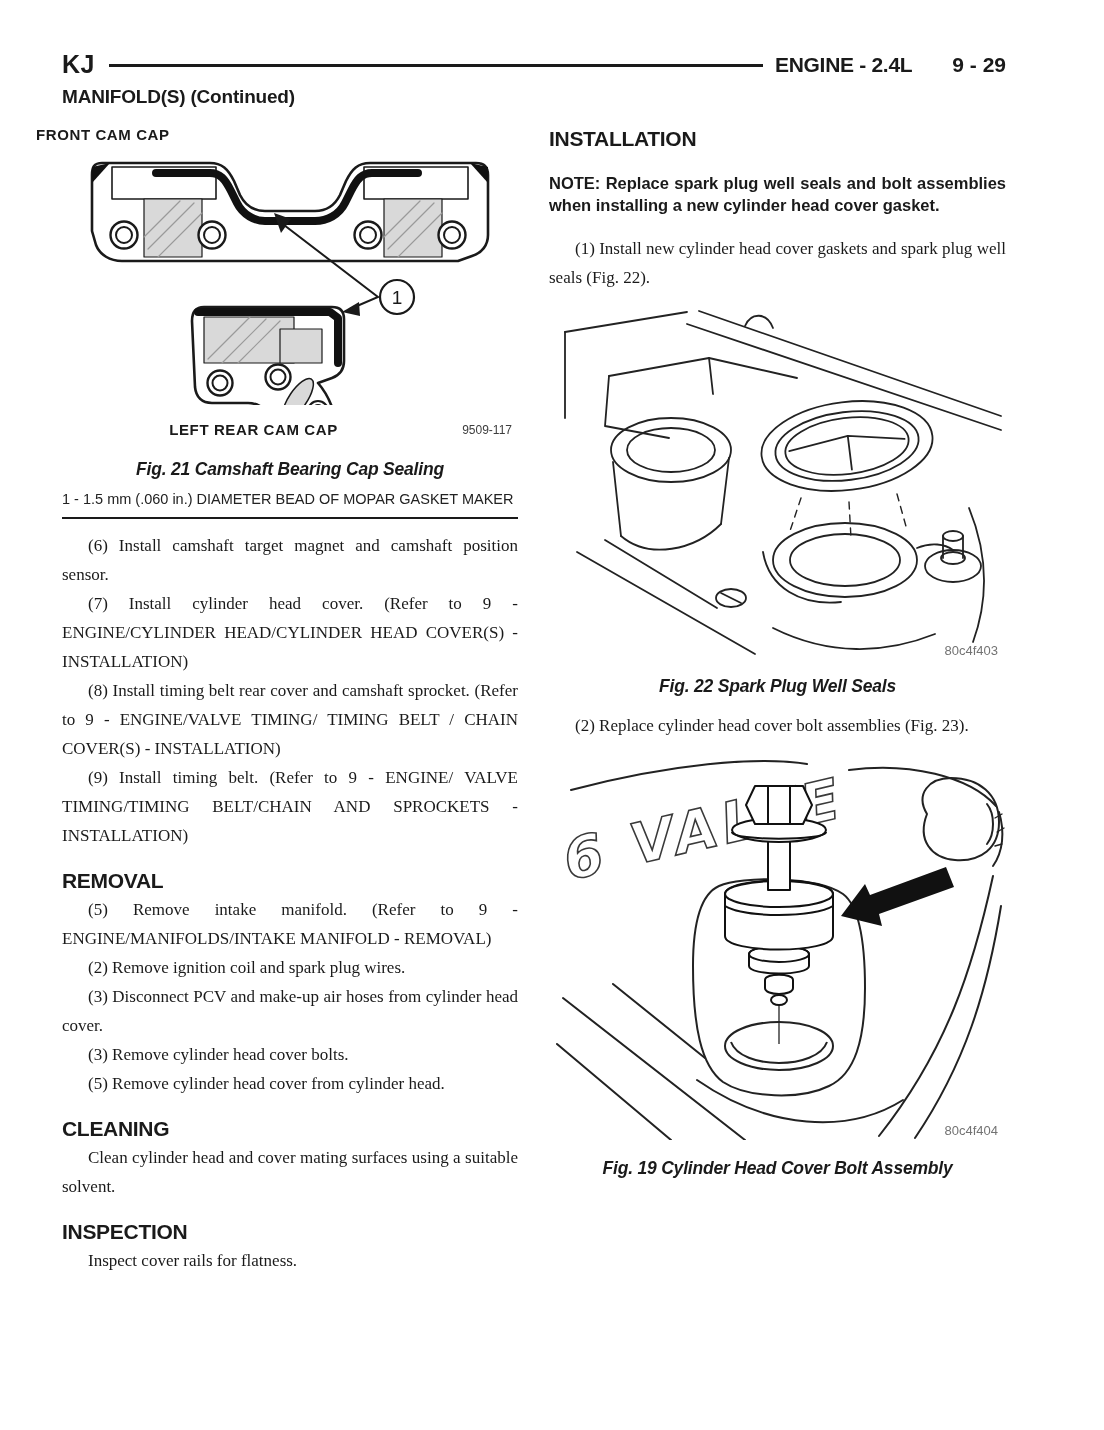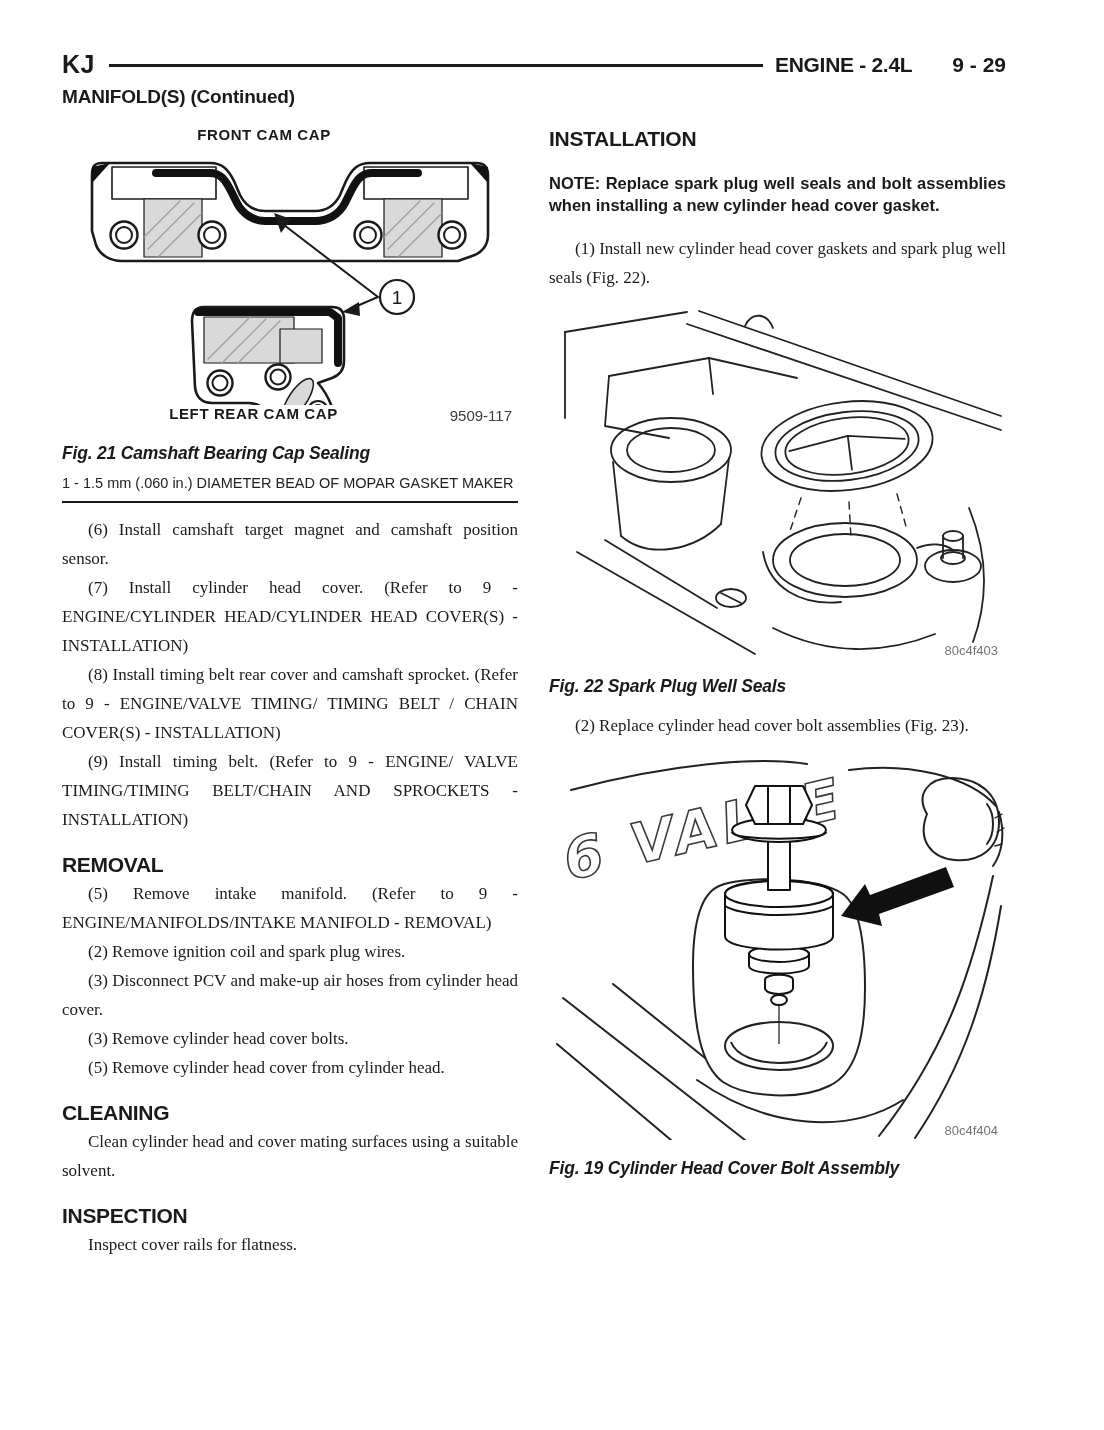--- a/index.html
+++ b/index.html
@@ -15,31 +15,31 @@
   .hdr-rule { flex:1; height:3px; background:#1a1a1a; margin:2px 12px 0 14px; }
   .hdr-section { font-size:21px; letter-spacing:-0.3px; white-space:nowrap; }
   .hdr-page { font-size:21px; margin-left:40px; white-space:nowrap; }
   .continued { position:absolute; left:62px; top:86px;
     font-family:"Liberation Sans", sans-serif; font-weight:bold; font-size:19px; letter-spacing:-0.2px; }
   
   .col-left  { position:absolute; left:62px;  top:122px; width:456px; }
   .col-right { position:absolute; left:549px; top:122px; width:457px; }
   
   .fig { position:relative; }
-  .fig-top-label { margin-top:4px; text-align:center; transform:translateX(-26px);
+  .fig-top-label { margin-top:4px; transform:translateX(-26px);
     font-family:"Liberation Sans", sans-serif; font-weight:bold; font-size:15px; letter-spacing:0.6px; }
   .fig21-art { display:block; margin-top:6px; }
-  .fig-bottom-row { position:relative; height:22px; margin-top:0; }
+  .fig-bottom-row { position:relative; height:22px; margin-top:16px; }
   .fig-bottom-label { position:absolute; left:42%; transform:translateX(-50%);
     font-family:"Liberation Sans", sans-serif; font-weight:bold; font-size:15px; letter-spacing:0.6px; white-space:nowrap; }
   .img-code-dark { position:absolute; right:6px; top:2px;
-    font-family:"Liberation Sans", sans-serif; font-size:15px; color:#3d3d3d; }
+    font-family:"Liberation Sans", sans-serif; font-size:12px; color:#3d3d3d; }
   .img-code { position:absolute; right:8px; bottom:6px;
     font-family:"Liberation Sans", sans-serif; font-size:13px; color:#737373; }
-  .caption { margin-top:16px; text-align:left;
+  .caption { margin-top:16px; text-align:center;
     font-family:"Liberation Sans", sans-serif; font-weight:bold; font-style:italic;
     font-size:17.5px; letter-spacing:-0.2px; }
   .legend { margin-top:10px; font-family:"Liberation Sans", sans-serif;
     font-size:14.5px; line-height:18px; color:#222; }
   .legend-rule { margin-top:9px; border:0; border-top:2px solid #1a1a1a; }
   
   .body-p { margin:0; font-size:17px; line-height:29px; text-align:justify; text-indent:26px; }
   .first-p { margin-top:12px; }
   .big-heading { margin:27px 0 0 0; font-family:"Liberation Sans", sans-serif;
     font-weight:bold; font-size:30px; letter-spacing:-0.5px; line-height:34px; }

